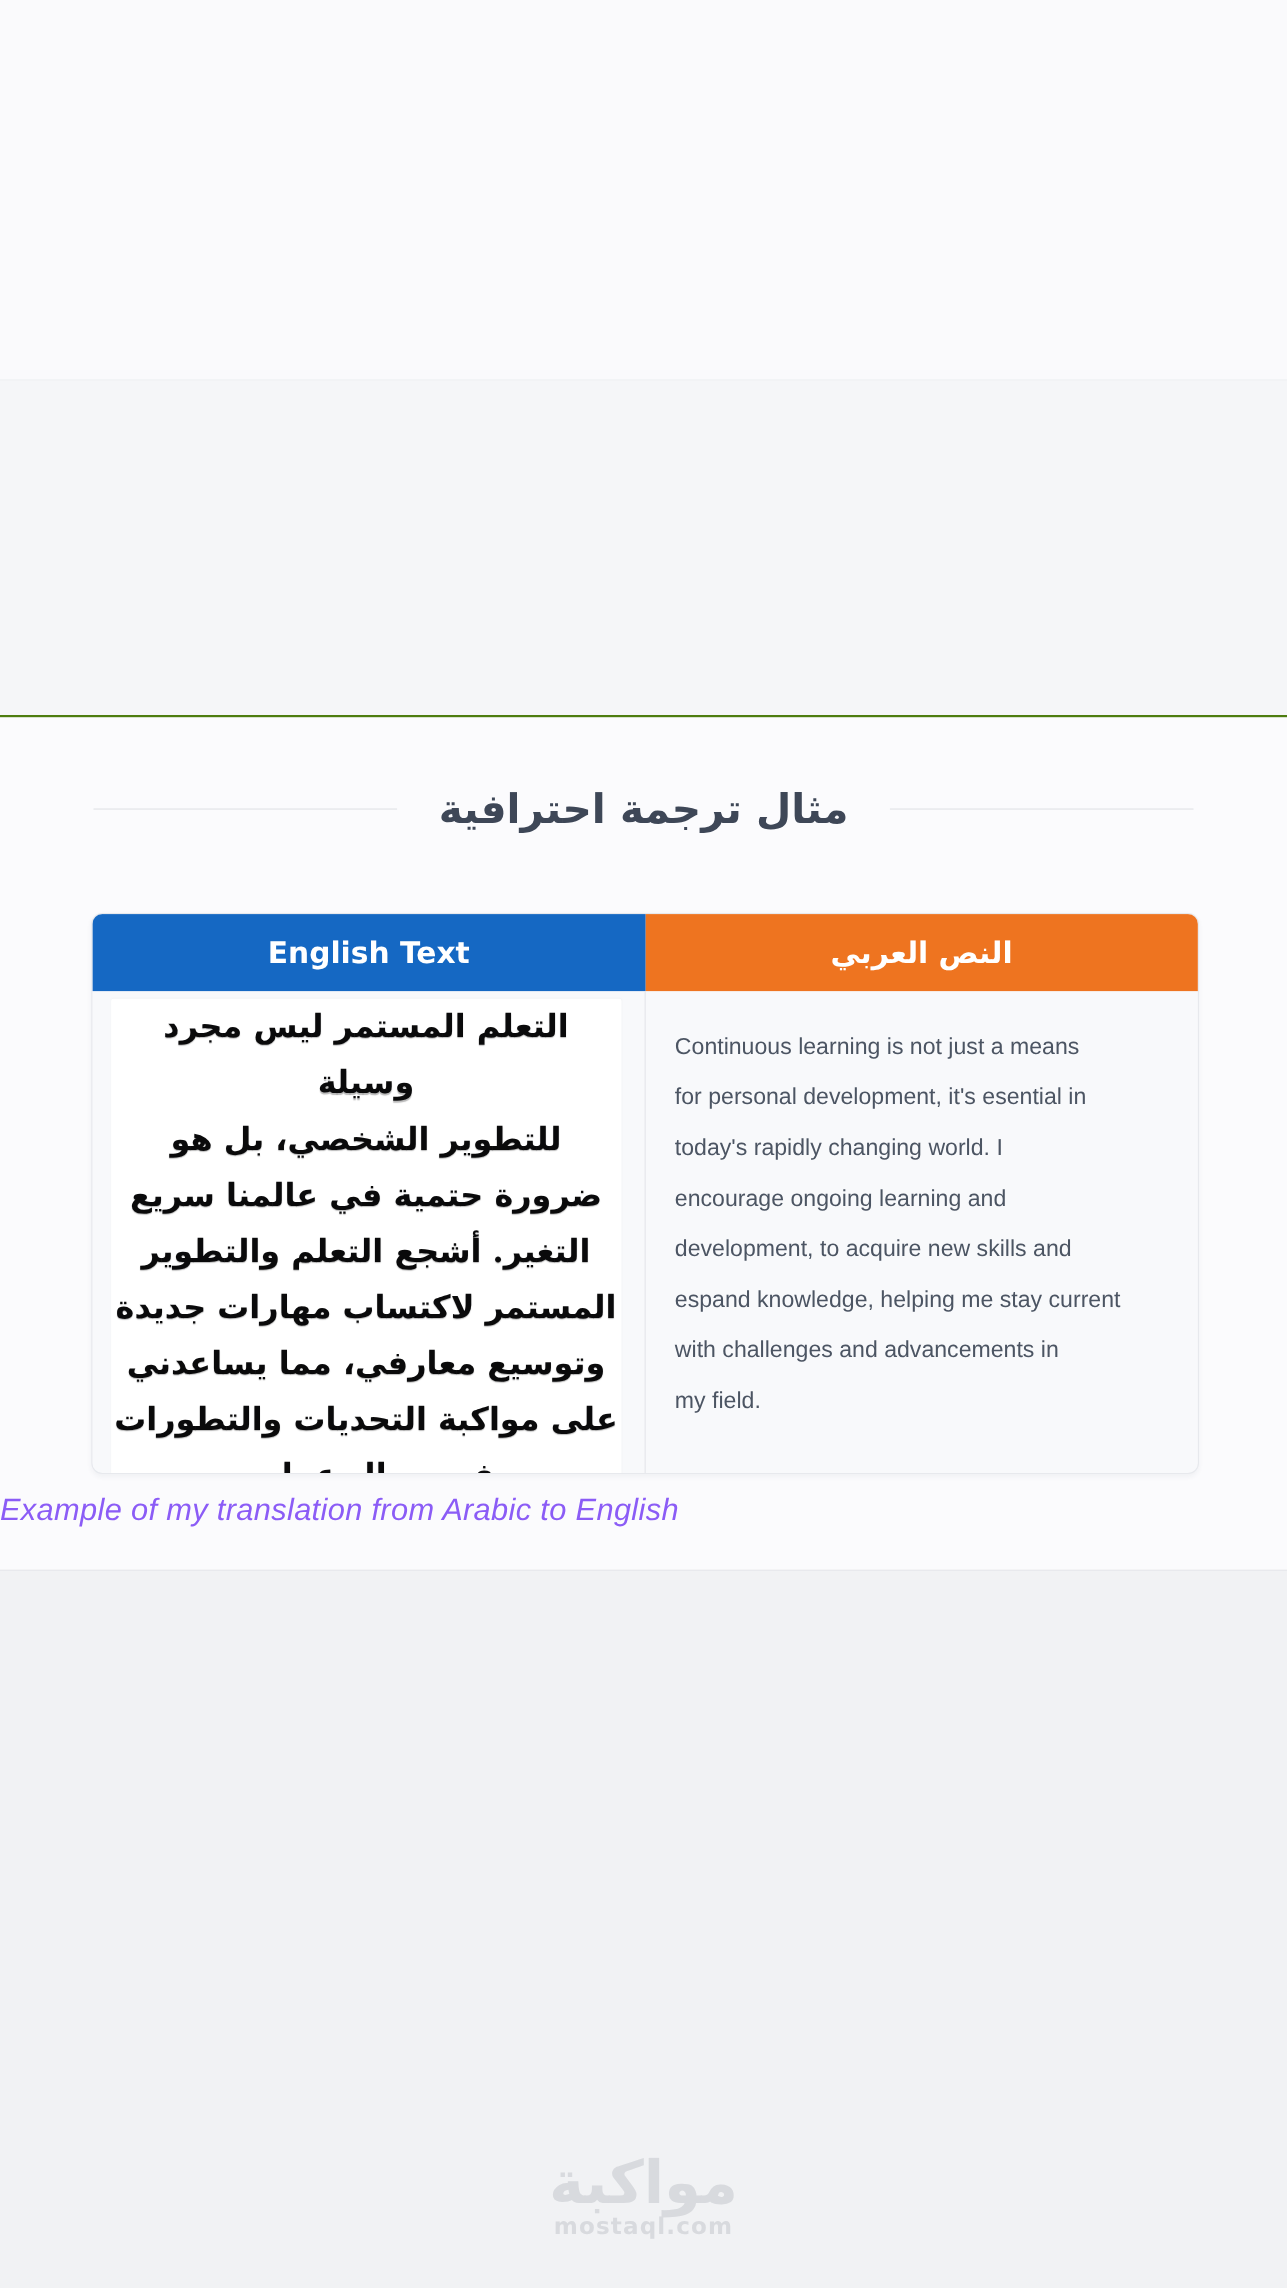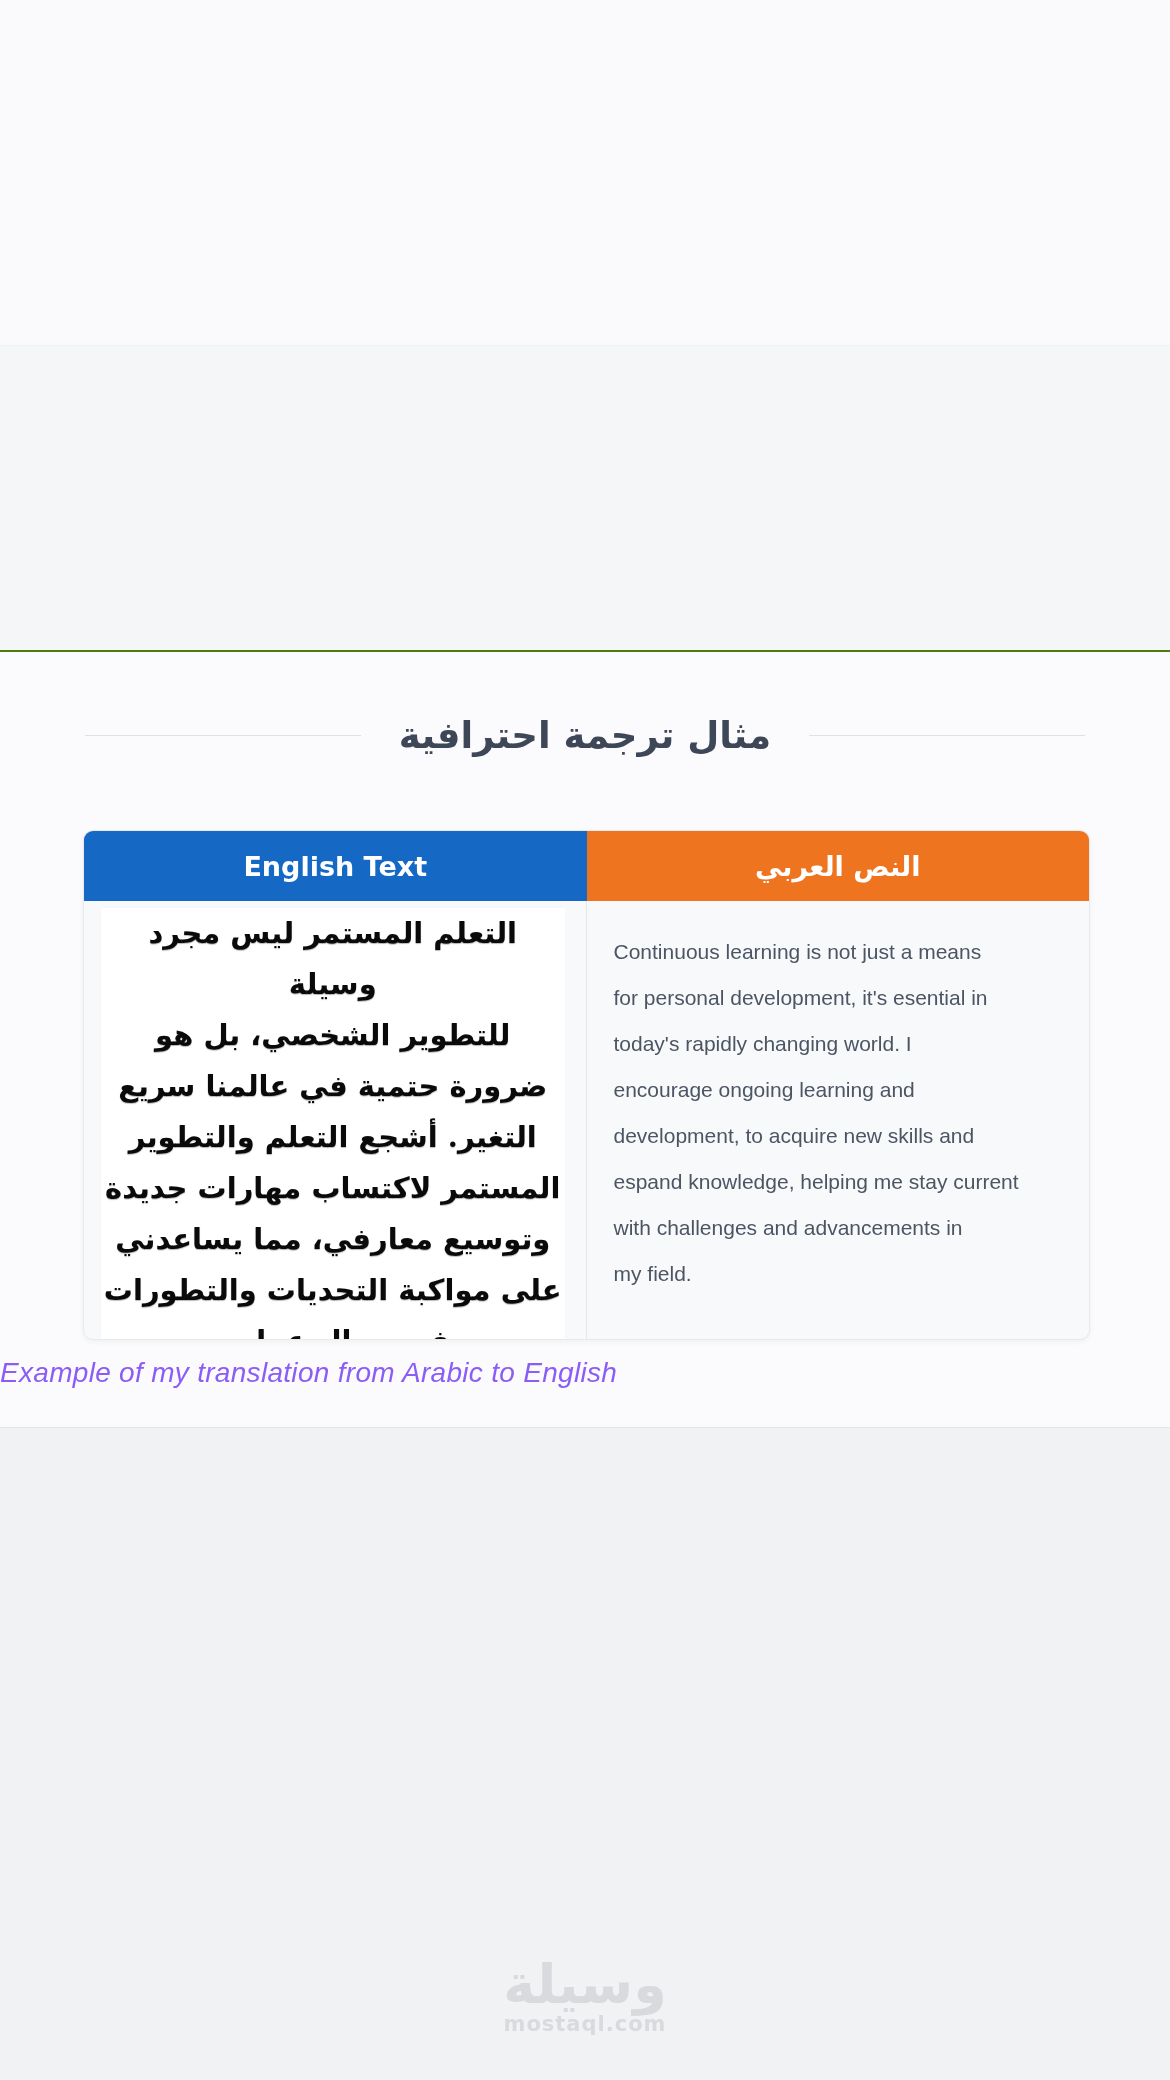--- a/index.html
+++ b/index.html
@@ -132,15 +132,15 @@
 with challenges and advancements in
 my field.</div>
       </div>
     </div>
   </div>
 
   <div class="caption">Example of my translation from Arabic to English</div>
 </div>
 
 <div class="watermark">
-  <div class="wm-logo">وسيلة</div>
+  <div class="wm-logo">مواكبة</div>
   <div class="wm-site">mostaql.com</div>
 </div>
 
 </body></html>

